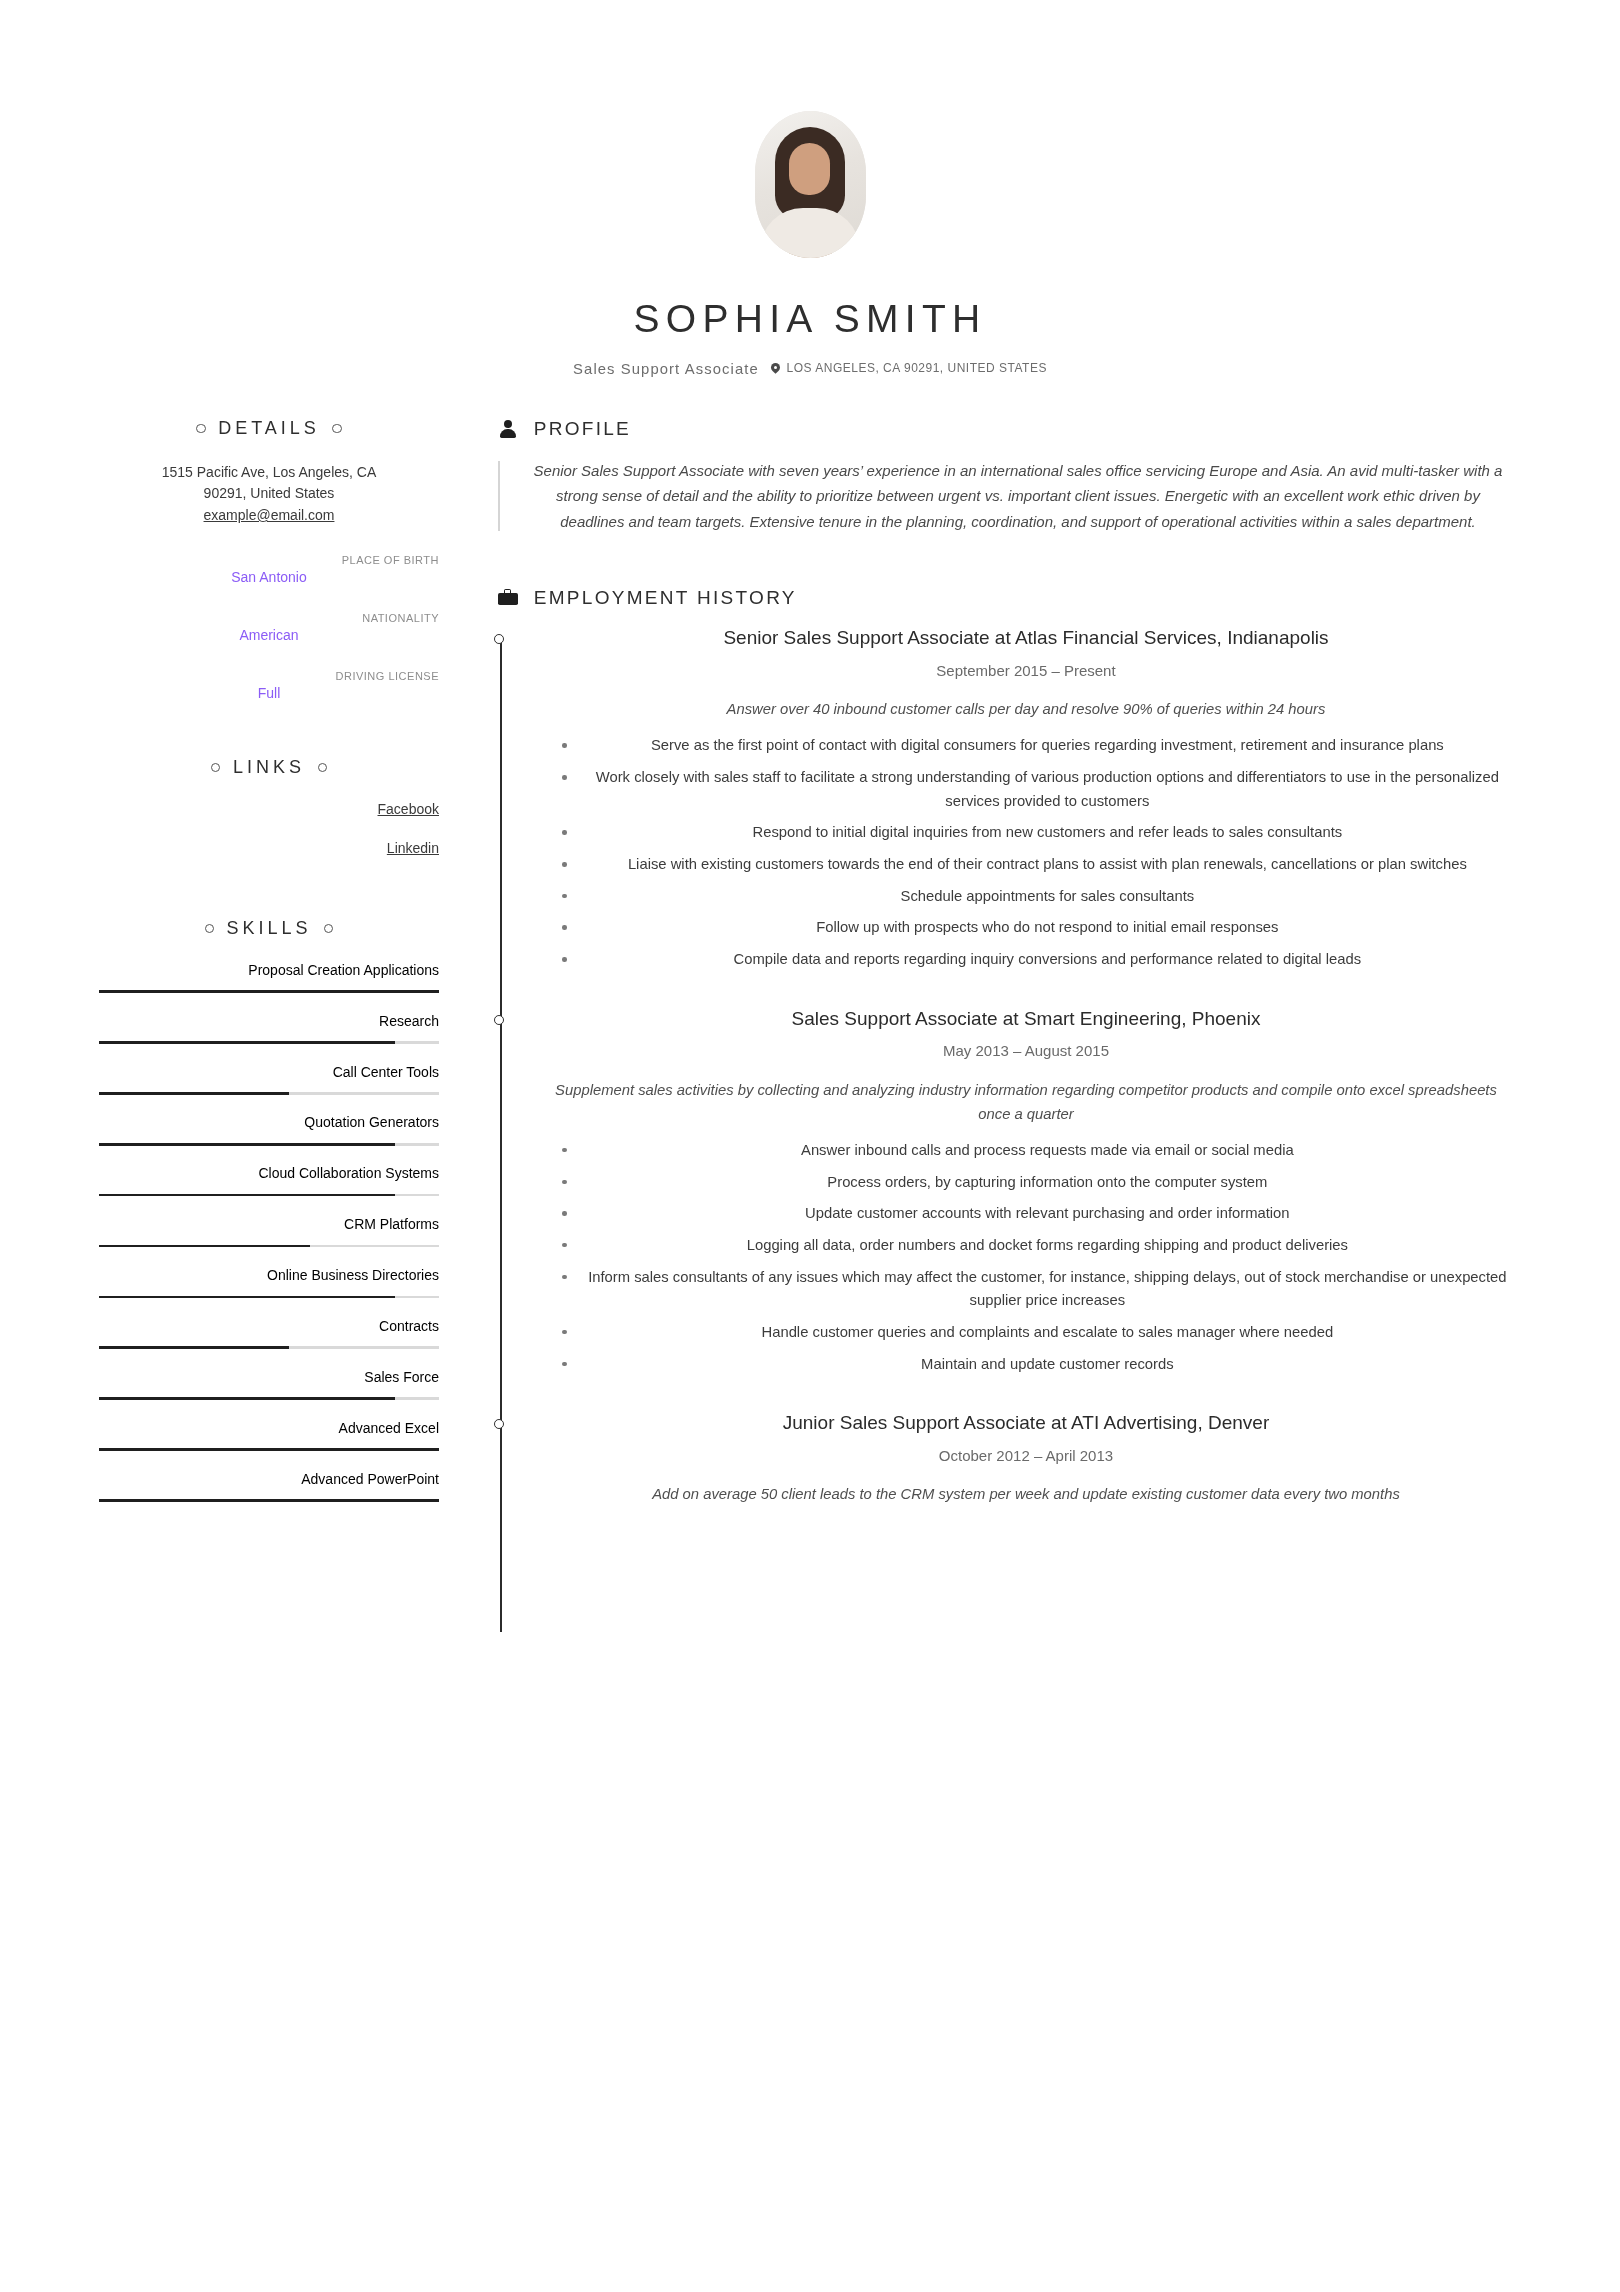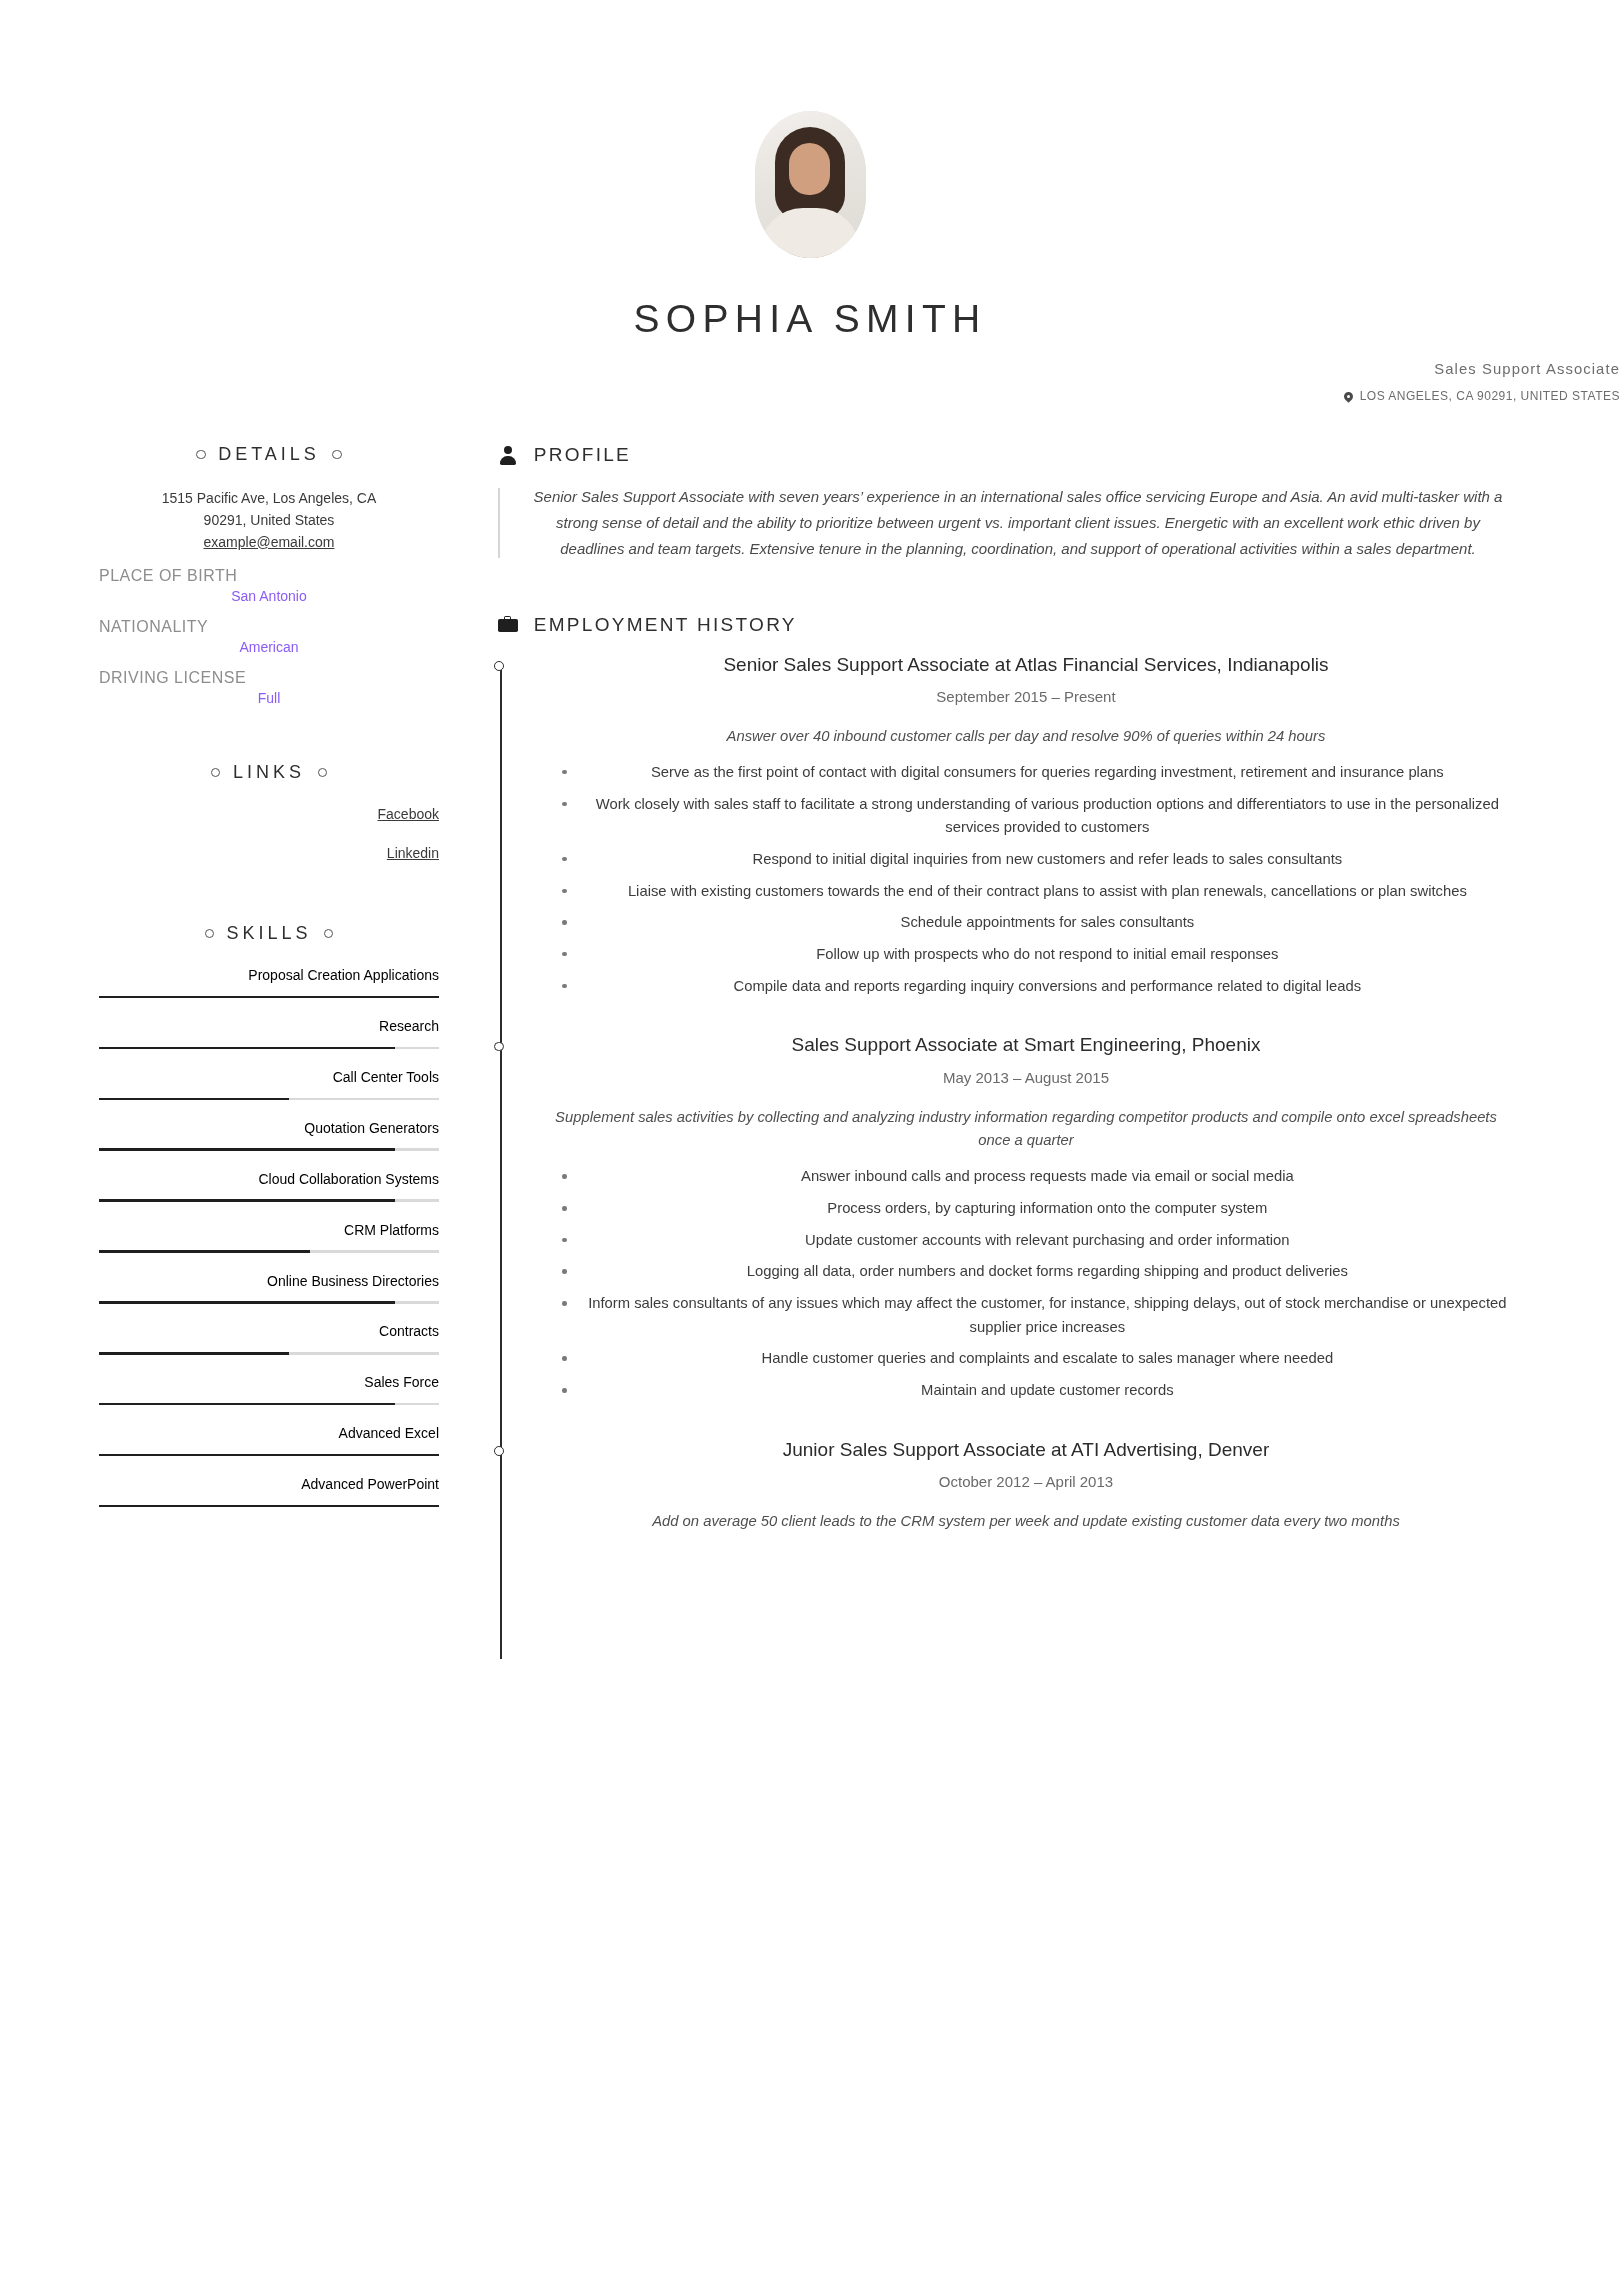--- a/index.html
+++ b/index.html
@@ -90,23 +90,22 @@
     color: #2e2e2e;
     font-family: "Liberation Sans", sans-serif;
   }
   .subline {
     margin-top: 19.7px;
     font-size: 14.8px;
     color: #6d6d6d;
     letter-spacing: 0.7px;
     display: flex;
     justify-content: center;
-    align-items: flex-end;
+    align-items: flex-start;
     gap: 12.5px;
-    flex-direction: column;
   }
   .subline .job { letter-spacing: 1.1px; }
   .subline .loc {
     font-size: 12px;
     letter-spacing: 0.5px;
     color: #6d6d6d;
     display: flex;
     align-items: center;
     gap: 6.3px;
   }
@@ -175,25 +174,25 @@
   .side-text {
     text-align: center;
     font-size: 14px;
     line-height: 1.55;
     color: #3a3a3a;
   }
   .side-text a {
     color: #3a3a3a;
   }
   .side-label {
-    text-align: left;
-    font-size: 16px;
+    text-align: right;
+    font-size: 11px;
     letter-spacing: 0.5px;
     color: #8d8d8d;
-    margin-top: 14px;
+    margin-top: 27px;
   }
   .side-value {
     text-align: center;
     font-size: 14px;
     color: #8b5cf6;
     margin-top: 3px;
   }
   .links-list {
     text-align: right;
     margin-top: 1.8px;

